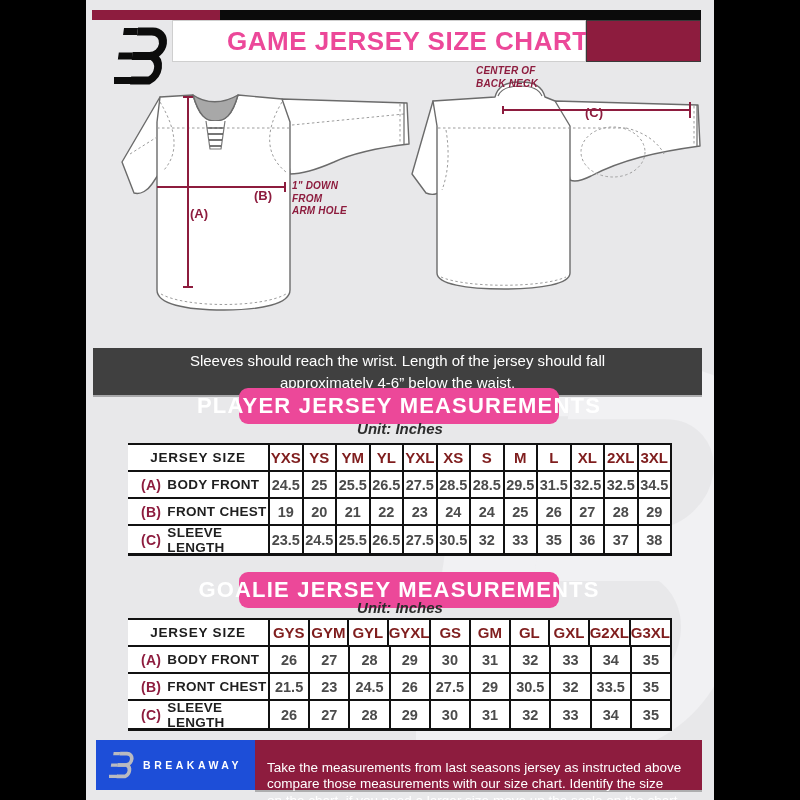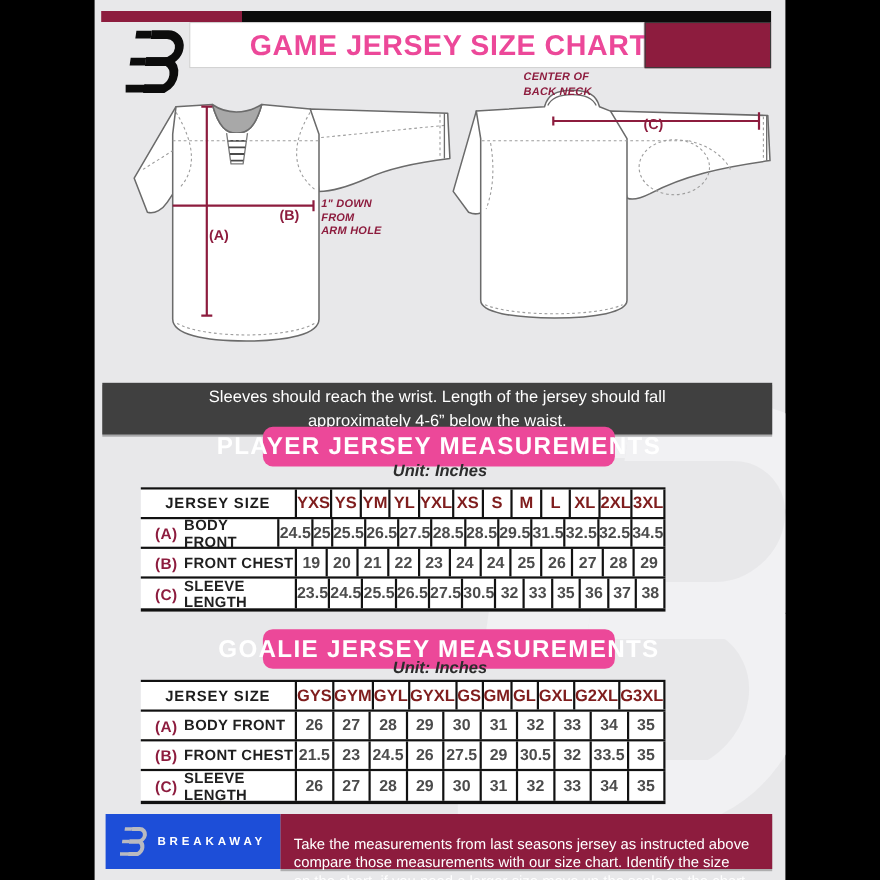--- a/index.html
+++ b/index.html
@@ -33,21 +33,21 @@
                color:#fff;display:flex;align-items:center;justify-content:center;text-align:center;
                font-size:15px;line-height:1.45;white-space:pre-line;z-index:2;
                box-shadow:0 2px 0 rgba(0,0,0,.28);margin-top:22px;}
   
   .section-banner{position:absolute;left:153px;width:320px;height:36px;background:#ec4899;
                   border-radius:9px;color:#fff;display:flex;align-items:center;justify-content:center;
                   font-weight:800;font-size:22px;letter-spacing:1.2px;white-space:nowrap;z-index:2;}
   .unit-line{position:absolute;left:0;width:628px;text-align:center;font-size:15px;font-weight:700;
              font-style:italic;color:#2c2c2c;z-index:2;}
   
-  .size-table{position:absolute;left:42px;width:477px;background:#fff;border-top:2px solid #111;
+  .size-table{position:absolute;left:42px;width:544px;background:#fff;border-top:2px solid #111;
               border-bottom:3px solid #111;box-sizing:border-box;z-index:2;}
   .t-row{display:flex;height:27px;border-bottom:2px solid #111;box-sizing:border-box;}
   .t-row:last-child{border-bottom:none;}
   .t-label{width:140px;display:flex;align-items:center;box-sizing:border-box;}
   .t-label.hdr{justify-content:center;font-size:13.5px;font-weight:600;letter-spacing:.8px;color:#1c1c1c;}
   .t-label.row{padding-left:13px;font-size:13.5px;font-weight:700;color:#1f1f1f;letter-spacing:.3px;}
   .t-label .key{color:#8d1c3e;font-weight:800;font-size:14px;margin-right:6px;}
   .t-cell{flex:1;border-left:2px solid #111;display:flex;align-items:center;justify-content:center;
           box-sizing:border-box;}
   .t-cell:last-child{border-right:2px solid #111;}

